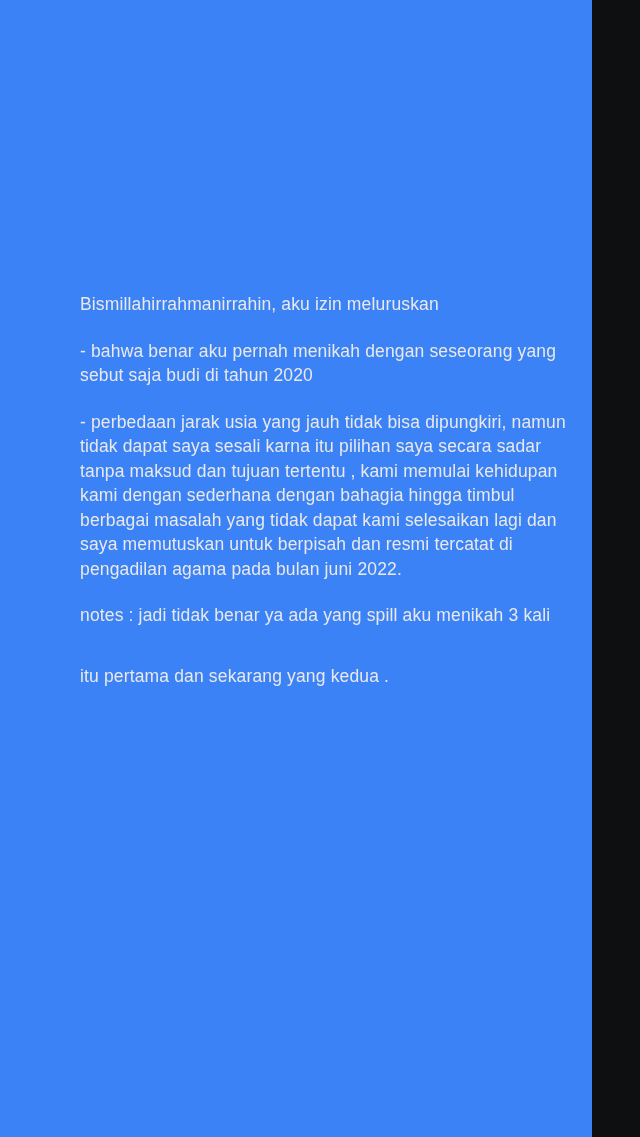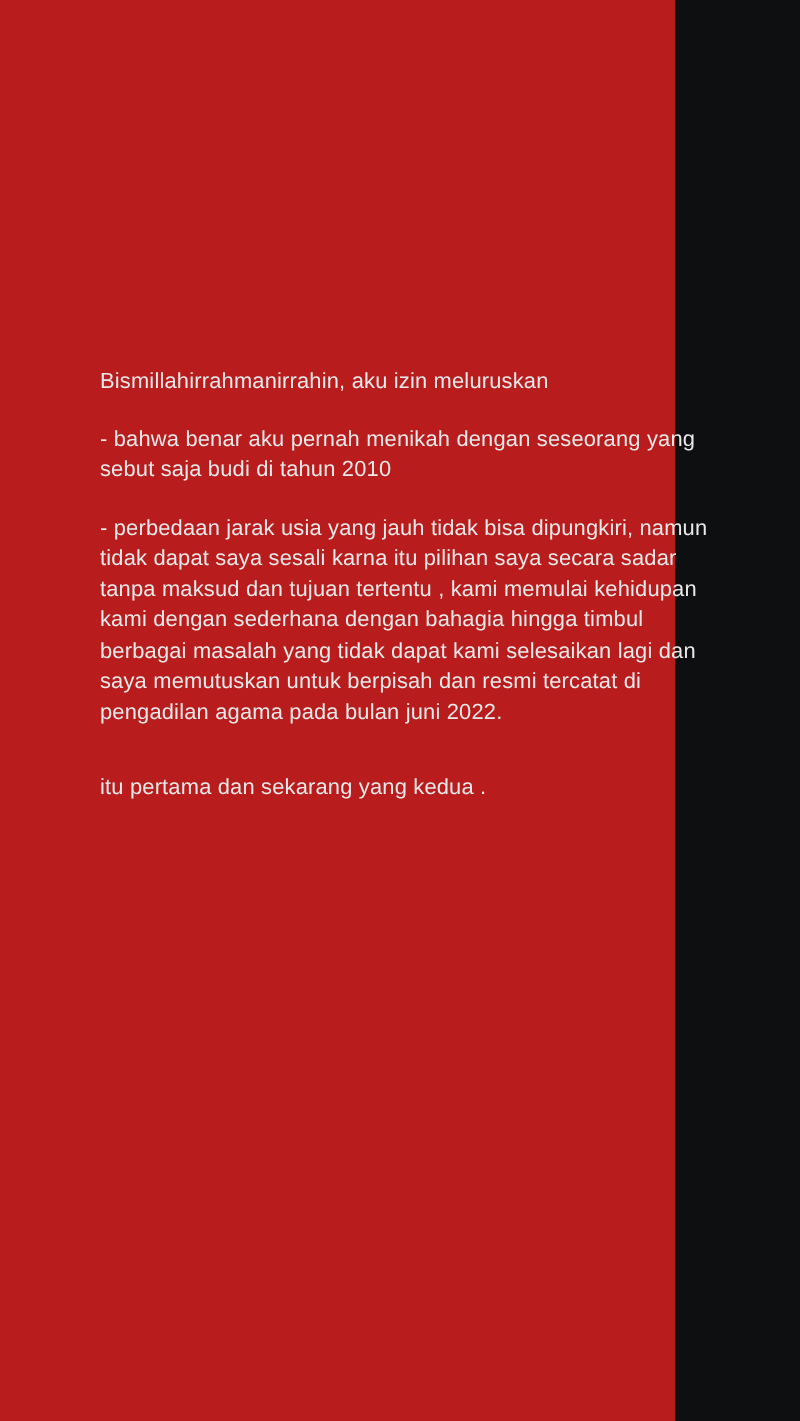--- a/index.html
+++ b/index.html
@@ -8,23 +8,23 @@
   }
   body {
     width: 640px;
     height: 1137px;
     background: #0d0f10;
     font-family: "Liberation Sans", sans-serif;
     overflow: hidden;
   }
   .story-canvas {
     position: relative;
-    width: 540px;
+    width: 592px;
     height: 1137px;
-    background: #b91c1c;
+    background: #3b82f6;
     box-sizing: border-box;
   }
   .text-block {
     position: absolute;
     left: 80px;
     top: 292px;
     width: 505px;
   }
   .para {
     color: #e9e9ea;
@@ -42,17 +42,18 @@
   .para.gap-large {
     margin-bottom: 56px;
   }
 </style>
 </head>
 <body>
 
 <div class="story-canvas">
   <div class="text-block">
     <p class="para">Bismillahirrahmanirrahin, aku izin meluruskan</p>
-    <p class="para">- bahwa benar aku pernah menikah dengan seseorang yang sebut saja budi di tahun 2010</p>
+    <p class="para">- bahwa benar aku pernah menikah dengan seseorang yang sebut saja budi di tahun 2020</p>
     <p class="para">- perbedaan jarak usia yang jauh tidak bisa dipungkiri, namun tidak dapat saya sesali karna itu pilihan saya secara sadar tanpa maksud dan tujuan tertentu , kami memulai kehidupan kami dengan sederhana dengan bahagia hingga timbul berbagai masalah yang tidak dapat kami selesaikan lagi dan saya memutuskan untuk berpisah dan resmi tercatat di pengadilan agama pada bulan juni 2022.</p>
+    <p class="para">notes : jadi tidak benar ya ada yang spill aku menikah 3 kali</p>
     <p class="para">itu pertama dan sekarang yang kedua .</p>
   </div>
 </div>
 
 </body></html>

